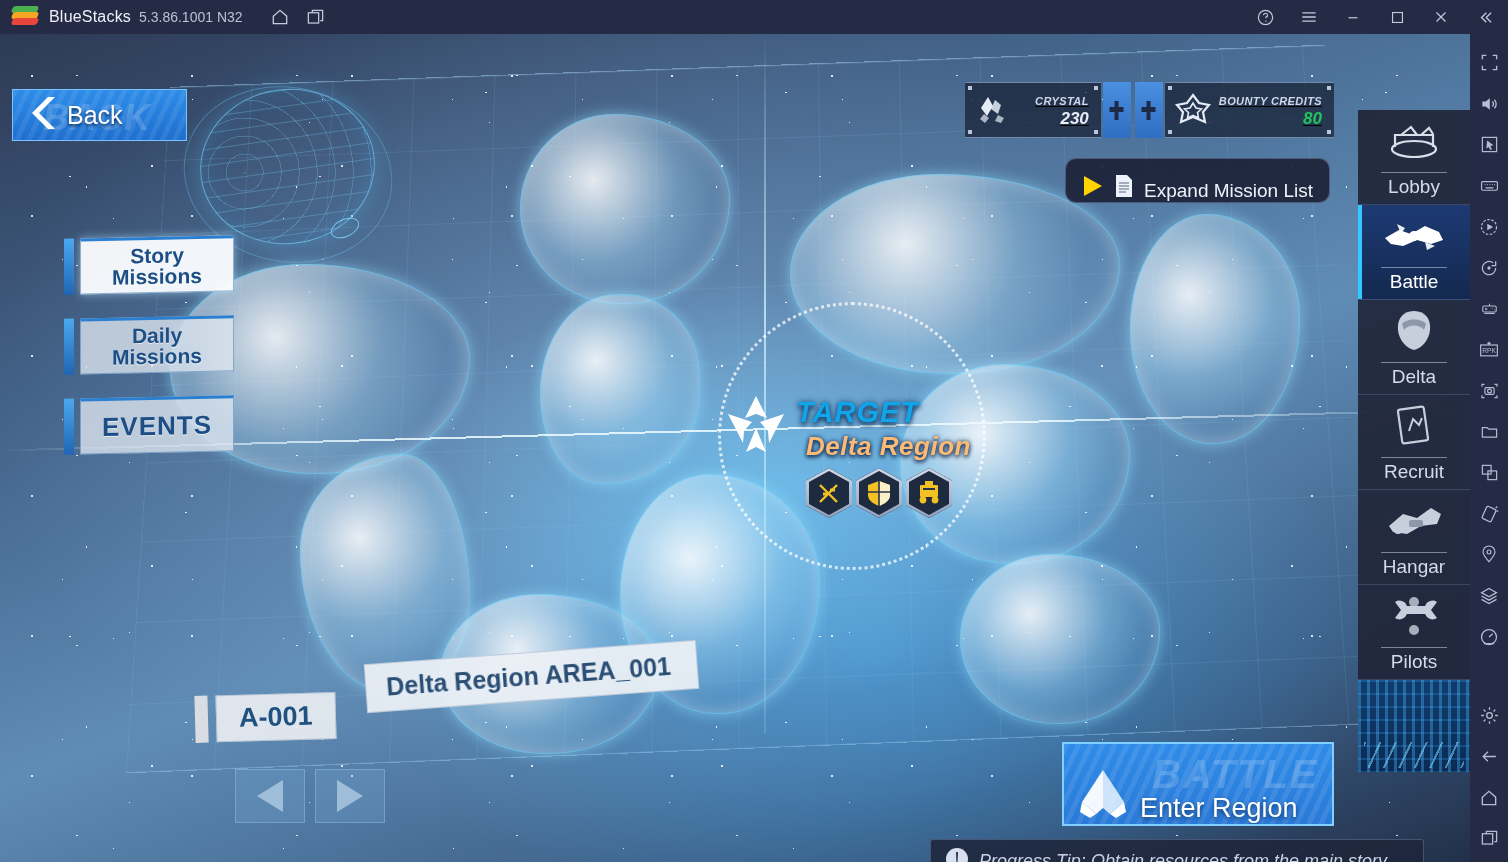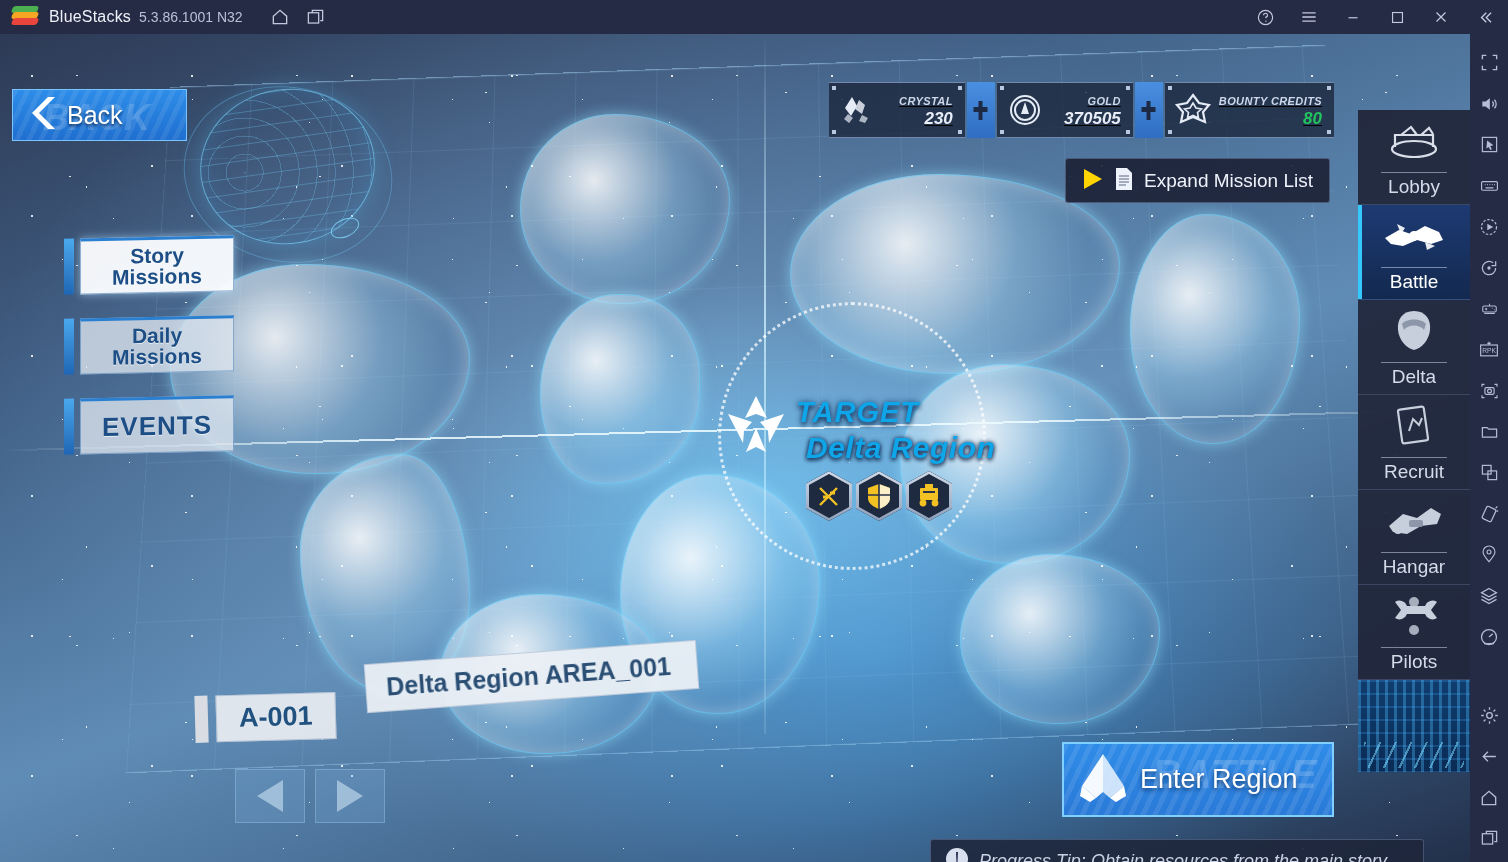--- a/index.html
+++ b/index.html
@@ -123,34 +123,34 @@
   .curr-icon { width:40px; height:40px; display:flex; align-items:center; justify-content:center; flex:0 0 40px; }
   .curr-txt { margin-left:6px; text-align:right; flex:1;text-decoration:underline; }
   .curr-name { color:#cfd8ea; font-size:11px; font-style:italic; font-weight:bold; letter-spacing:.4px; }
   .curr-val { color:#e8edf7; font-size:17px; font-style:italic; font-weight:bold; margin-top:1px; }
   .curr-val.gold-val { color:#22c55e; }
   .plus-btn { width:28px; background:linear-gradient(180deg,#4b8fe0,#2f6ec2); margin:0 2px;
     display:flex; align-items:center; justify-content:center; cursor:pointer; }
 
   
   .expand-btn { position:absolute; right:140px; top:124px; height:45px; padding:0 16px;
-    background:rgba(28,34,54,.92); border:1px solid rgba(120,140,180,.5); border-radius:3px;
-    display:flex; align-items:center; cursor:pointer; }
+    background:rgba(28,34,54,.92); border:1px solid rgba(120,140,180,.5); border-radius:11px;
+    display:flex; align-items:flex-end; cursor:pointer; }
   .expand-label { color:#eef2fa; font-size:19px; margin-left:10px; }
 
   
   .target-circle { position:absolute; left:718px; top:268px; width:268px; height:268px;
     border-radius:50%; border:3px dotted rgba(255,255,255,.82); opacity:.9; }
   .target { position:absolute; left:722px; top:358px; }
   .target-head { display:flex; align-items:flex-start; }
   .tgt-star { width:68px; height:66px; margin-right:6px; }
   .tgt-text { margin-top:3px; }
   .tgt-title { font-size:29px; font-weight:bold; font-style:italic; color:#0ea5e9; letter-spacing:1px;
     text-shadow:0 0 6px rgba(30,70,120,.9), 0 3px 5px rgba(10,30,60,.8); line-height:34px; }
-  .tgt-sub { font-size:30px; font-weight:bold; font-style:italic; color:#0ea5e9; letter-spacing:.5px;
+  .tgt-sub { font-size:26px; font-weight:bold; font-style:italic; color:#fdba74; letter-spacing:.5px;
     text-shadow:0 0 5px rgba(20,50,95,.95), 0 2px 4px rgba(10,25,55,.9); margin-top:2px; margin-left:10px; }
   .badges { display:flex; margin-left:84px; margin-top:6px; }
   .hexb { width:46px; height:50px; margin-right:4px; position:relative;
     clip-path:polygon(50% 0%, 100% 25%, 100% 75%, 50% 100%, 0% 75%, 0% 25%);
     background:#26324a; border:0; display:flex; align-items:center; justify-content:center; }
   .hexb::before{ content:""; position:absolute; inset:0;
     clip-path:polygon(50% 0%, 100% 25%, 100% 75%, 50% 100%, 0% 75%, 0% 25%);
     background:linear-gradient(180deg,#cfd9e8,#8fa0ba); z-index:-1; }
   .hexb-inner { width:40px; height:44px; background:#1e2a40;
     clip-path:polygon(50% 0%, 100% 25%, 100% 75%, 50% 100%, 0% 75%, 0% 25%);
@@ -170,23 +170,23 @@
   
   .navarrows { position:absolute; left:235px; top:735px; display:flex; gap:10px; }
   .navarrow { width:70px; height:54px; background:rgba(120,170,215,.25);
     border:1px solid rgba(170,210,240,.35); display:flex; align-items:center; justify-content:center;
     cursor:pointer; }
   .navarrow .tri { width:0; height:0; border-top:16px solid transparent; border-bottom:16px solid transparent; }
   .navarrow.left .tri { border-right:26px solid rgba(215,235,250,.55); }
   .navarrow.right .tri { border-left:26px solid rgba(215,235,250,.55); }
 
   
-  .enter-btn { position:absolute; left:1062px; top:708px; width:272px; height:75px;
+  .enter-btn { position:absolute; left:1062px; top:708px; width:272px; height:84px;
     background:linear-gradient(180deg,#2f8ce8,#2a7ad8); border:2px solid #7fd0ff;
-    display:flex; align-items:center; overflow:hidden; cursor:pointer; }
+    display:flex; align-items:flex-end; overflow:hidden; cursor:pointer; }
   .enter-btn::after { content:""; position:absolute; inset:0;
     background:repeating-linear-gradient(115deg, rgba(255,255,255,.09) 0 5px, transparent 5px 11px); }
   .enter-wm { position:absolute; left:88px; top:8px; font-size:40px; font-weight:bold; font-style:italic;
     color:rgba(255,255,255,.17); letter-spacing:2px; }
   .enter-icon { position:relative; z-index:2; margin-left:12px; }
   .enter-label { position:relative; z-index:2; color:#fff; font-size:27px; margin-left:10px;
     text-shadow:0 2px 4px rgba(5,30,70,.75); }
 
   
   .tip { position:absolute; left:930px; top:805px; width:494px; height:44px;
@@ -364,37 +364,20 @@
         <span class="curr-txt">
           <span class="curr-name">CRYSTAL</span><br>
           <span class="curr-val">230</span>
         </span>
       </div>
       <div class="plus-btn">
         <svg width="15" height="19" viewBox="0 0 15 19" fill="#1d2a46">
             <path d="M5.5 0h4v6h5v5h-5v8h-4v-8h-5V6h5z"></path>
           </svg>
       </div>
-      <div class="curr">
-        <i class="corner c1"></i>
-          <i class="corner c2"></i>
-          <i class="corner c3"></i>
-          <i class="corner c4"></i>
-        <span class="curr-icon">
-          <svg width="36" height="36" viewBox="0 0 36 36" fill="none" stroke="#e6ecf6" stroke-width="2">
-            <circle cx="18" cy="18" r="14"></circle>
-              <circle cx="18" cy="18" r="10"></circle>
-            <path d="M18 10 L14 22 h8 Z" fill="#e6ecf6" stroke="none"></path>
-            </svg>
-        </span>
-        <span class="curr-txt">
-          <span class="curr-name">GOLD</span><br>
-          <span class="curr-val">370505</span>
-        </span>
-      </div>
       <div class="plus-btn">
         <svg width="15" height="19" viewBox="0 0 15 19" fill="#1d2a46">
             <path d="M5.5 0h4v6h5v5h-5v8h-4v-8h-5V6h5z"></path>
           </svg>
       </div>
       <div class="curr">
         <i class="corner c1"></i>
           <i class="corner c2"></i>
           <i class="corner c3"></i>
           <i class="corner c4"></i>

